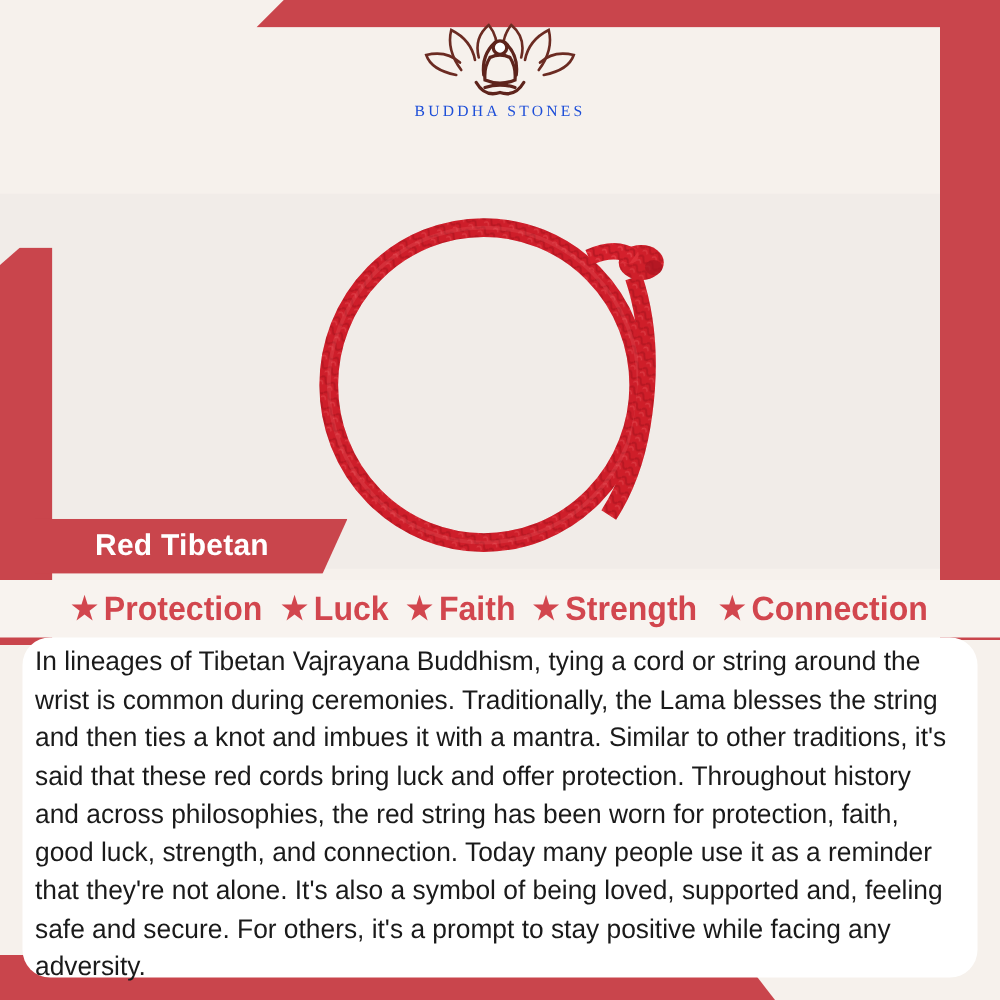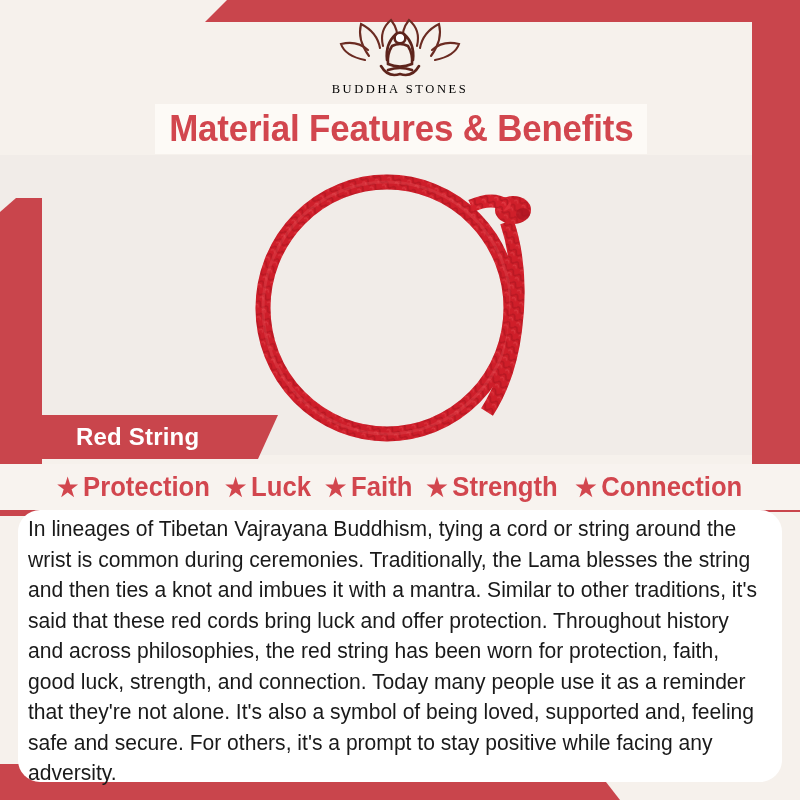--- a/index.html
+++ b/index.html
@@ -63,21 +63,21 @@
     align-items: center;
     justify-content: flex-start;
     z-index: 4;
   }
   .logo-mark { width: 130px; height: 62px; display: block; }
   .logo-text {
     margin-top: 4px;
     font-family: "Liberation Serif", serif;
     font-size: 12.5px;
     letter-spacing: 2.6px;
-    color: #000000;
+    color: #1d4ed8;
     font-weight: 400;
   }
 
   
   .title-banner {
     position: absolute;
     top: 104px; left: 155px;
     width: 492px; height: 50px;
     background: #FDFAF6;
     display: flex;
@@ -242,26 +242,23 @@
 
         <path d="M57 30 Q65 26 73 30 Q78 38 77 48 Q65 53 53 48 Q52 38 57 30"></path>
 
         <path d="M46 50 Q53 62 65 58 Q77 62 84 50"></path>
         <path d="M53 54 Q65 50 77 54"></path>
       </g>
     </svg>
     <div class="logo-text">BUDDHA STONES</div>
   </div>
 
-  <div class="title-banner">
-    <div class="title-text">Material Features &amp; Benefits</div>
-  </div>
 
   <div class="ribbon">
-    <span class="ribbon-label">Red String</span>
+    <span class="ribbon-label">Red Tibetan</span>
   </div>
 
   <div class="benefits">
     <div class="benefit">
       <span class="star">★</span>
       <span>Protection</span>
     </div>
     <div class="benefit">
       <span class="star">★</span>
       <span>Luck</span>

